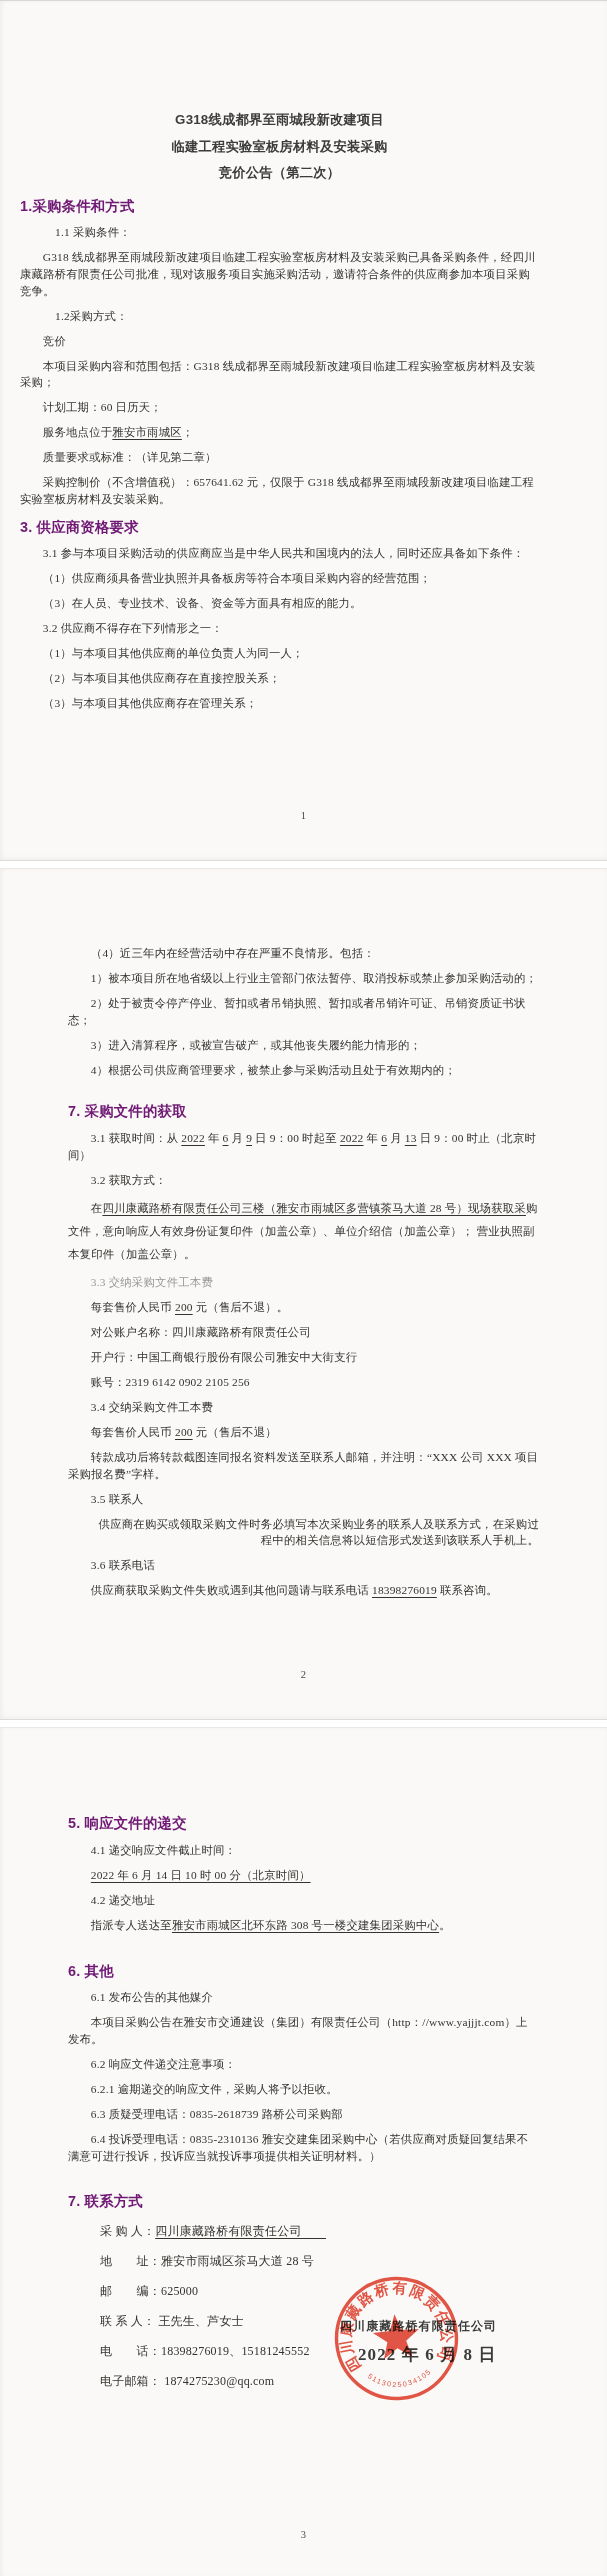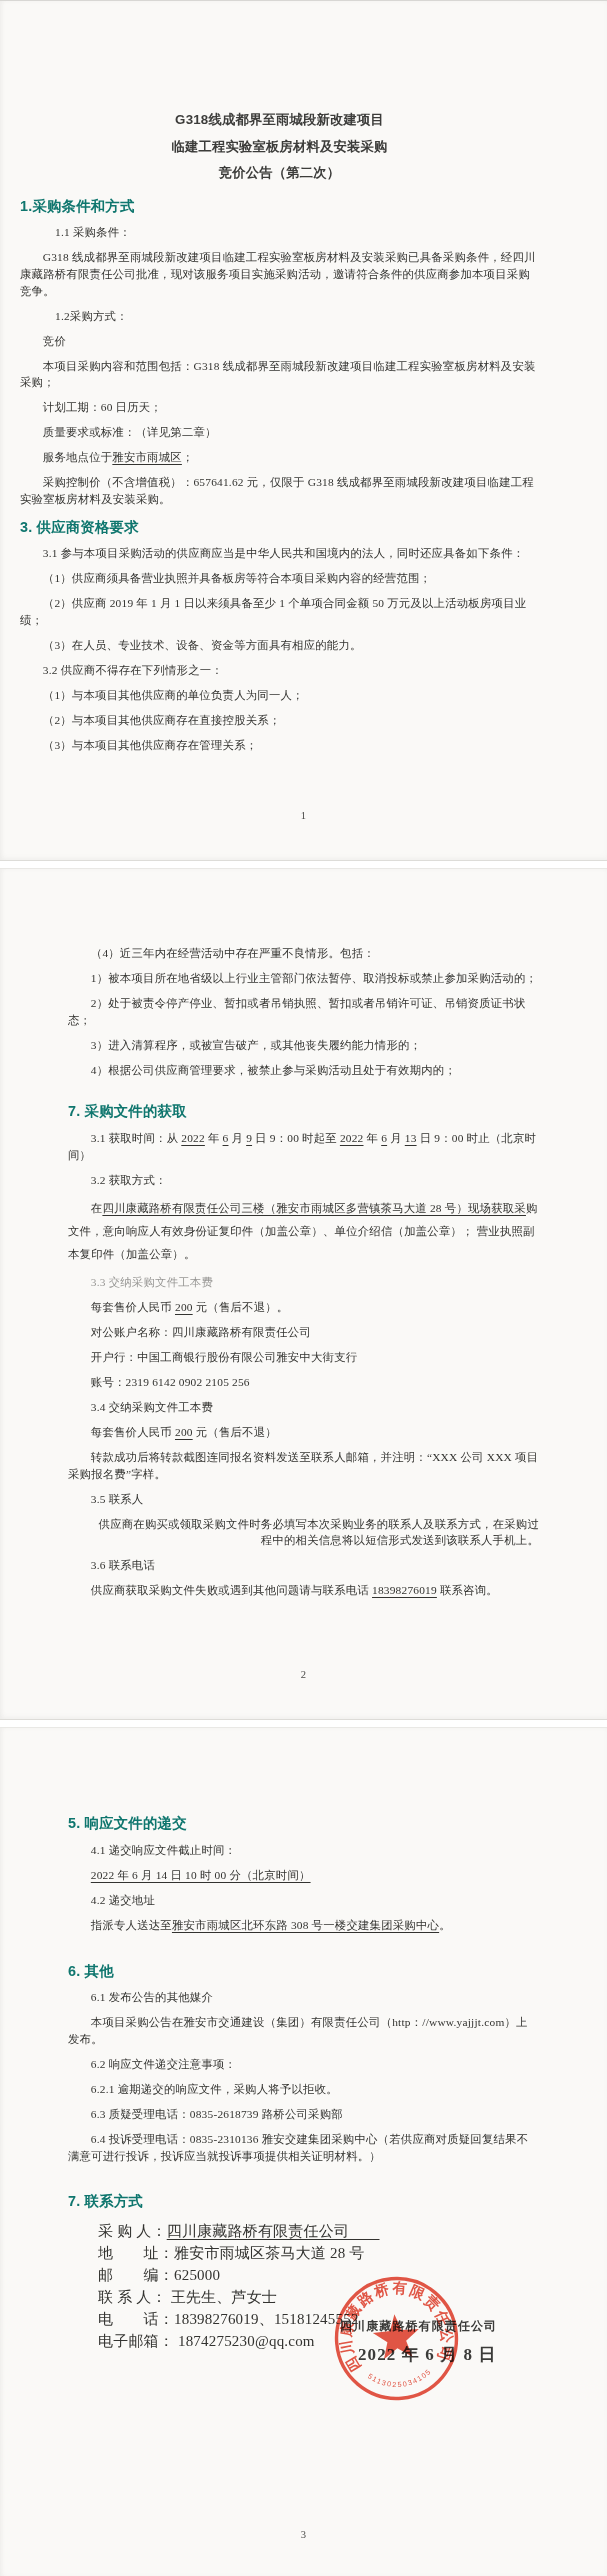--- a/index.html
+++ b/index.html
@@ -12,28 +12,28 @@
   .page-2{height:850px;margin-top:6.8px;}
   .page-3{height:851px;margin-top:7.6px;}
   .flow{padding:0 68px;}
   .page-1 .flow{padding-top:106px;padding-left:20px;}
   .page-2 .flow{padding-top:76px;}
   .page-3 .flow{padding-top:76px;}
   .blk{font-size:11.4px;line-height:16.7px;margin:0 0 8.3px;text-indent:2em;letter-spacing:0.2px;}
   .title{text-align:center;text-indent:0;font-family:"Liberation Sans","DejaVu Sans",sans-serif;
          font-weight:bold;font-size:13.3px;line-height:26.6px;margin:0;color:#3c3c3a;}
   .h{font-family:"Liberation Sans","DejaVu Sans",sans-serif;font-weight:bold;font-size:14.4px;
-     line-height:21px;text-indent:0;margin:9px 0 7.6px;color:#0f766e;}
+     line-height:21px;text-indent:0;margin:9px 0 7.6px;color:#701a75;}
   .hgap{margin-top:23px;}
   .hgap3{margin-top:27px;}
   .sub0{text-indent:0;margin-left:35px;}
   .loose{line-height:23px;}
   .tight{line-height:16.7px;text-align:right;}
   .ghost{opacity:.5;filter:blur(0.5px);}
-  .contact{font-size:15px;line-height:22px;margin:0;text-indent:2em;letter-spacing:0.2px;}
+  .contact{font-size:12px;line-height:22px;margin:8px;text-indent:2em;letter-spacing:0.2px;}
   .u{text-decoration:underline;text-underline-offset:3px;text-decoration-thickness:0.8px;}
   .pagenum{position:absolute;bottom:39px;left:0;right:0;text-align:center;
            font-size:10.6px;color:#4a4a48;}
   .signature{position:absolute;left:0;top:0;width:100%;height:100%;pointer-events:none;}
   .sign-name{position:absolute;left:340px;top:590px;font-size:12px;font-weight:bold;
              letter-spacing:1.1px;color:#3b3b39;}
   .sign-date{position:absolute;left:358px;top:615px;font-size:17px;font-weight:bold;
              letter-spacing:1.1px;color:#3b3b39;}
   .stamp{position:absolute;left:332px;top:546px;width:129px;height:129px;
          mix-blend-mode:multiply;opacity:.88;transform:rotate(-5deg);}
@@ -48,27 +48,26 @@
         <div class="blk title"><span>G318线成都界至雨城段新改建项目</span></div>
         <div class="blk title"><span>临建工程实验室板房材料及安装采购</span></div>
         <div class="blk title"><span>竞价公告（第二次）</span></div>
         <div class="blk h"><span>1.采购条件和方式</span></div>
         <div class="blk sub0"><span>1.1 采购条件：</span></div>
         <div class="blk p"><span>G318 线成都界至雨城段新改建项目临建工程实验室板房材料及安装采购已具备采购条件，经四川康藏路桥有限责任公司批准，现对该服务项目实施采购活动，邀请符合条件的供应商参加本项目采购竞争。</span></div>
         <div class="blk sub0"><span>1.2采购方式：</span></div>
         <div class="blk p"><span>竞价</span></div>
         <div class="blk p"><span>本项目采购内容和范围包括：G318 线成都界至雨城段新改建项目临建工程实验室板房材料及安装采购；</span></div>
         <div class="blk p"><span>计划工期：60 日历天；</span></div>
+        <div class="blk p"><span>服务地点位于</span><span class="u">雅安市雨城区</span><span>；</span></div>
         <div class="blk p"><span>质量要求或标准：（详见第二章）</span></div>
-        <div class="blk p"><span>服务地点位于</span><span class="u">雅安市雨城区</span><span>；</span></div>
         <div class="blk p"><span>采购控制价（不含增值税）：657641.62 元，仅限于 G318 线成都界至雨城段新改建项目临建工程实验室板房材料及安装采购。</span></div>
         <div class="blk h"><span>3.  供应商资格要求</span></div>
         <div class="blk p"><span>3.1 参与本项目采购活动的供应商应当是中华人民共和国境内的法人，同时还应具备如下条件：</span></div>
         <div class="blk p"><span>（1）供应商须具备营业执照并具备板房等符合本项目采购内容的经营范围；</span></div>
-        <div class="blk p"><span>（2）供应商 2019 年 1 月 1 日以来须具备至少 1 个单项合同金额 50 万元及以上活动板房项目业绩；</span></div>
         <div class="blk p"><span>（3）在人员、专业技术、设备、资金等方面具有相应的能力。</span></div>
         <div class="blk p"><span>3.2 供应商不得存在下列情形之一：</span></div>
         <div class="blk p"><span>（1）与本项目其他供应商的单位负责人为同一人；</span></div>
         <div class="blk p"><span>（2）与本项目其他供应商存在直接控股关系；</span></div>
         <div class="blk p"><span>（3）与本项目其他供应商存在管理关系；</span></div>
       </div>
     <div class="pagenum">1</div>
   </section>
 
   <section class="page page-2">

